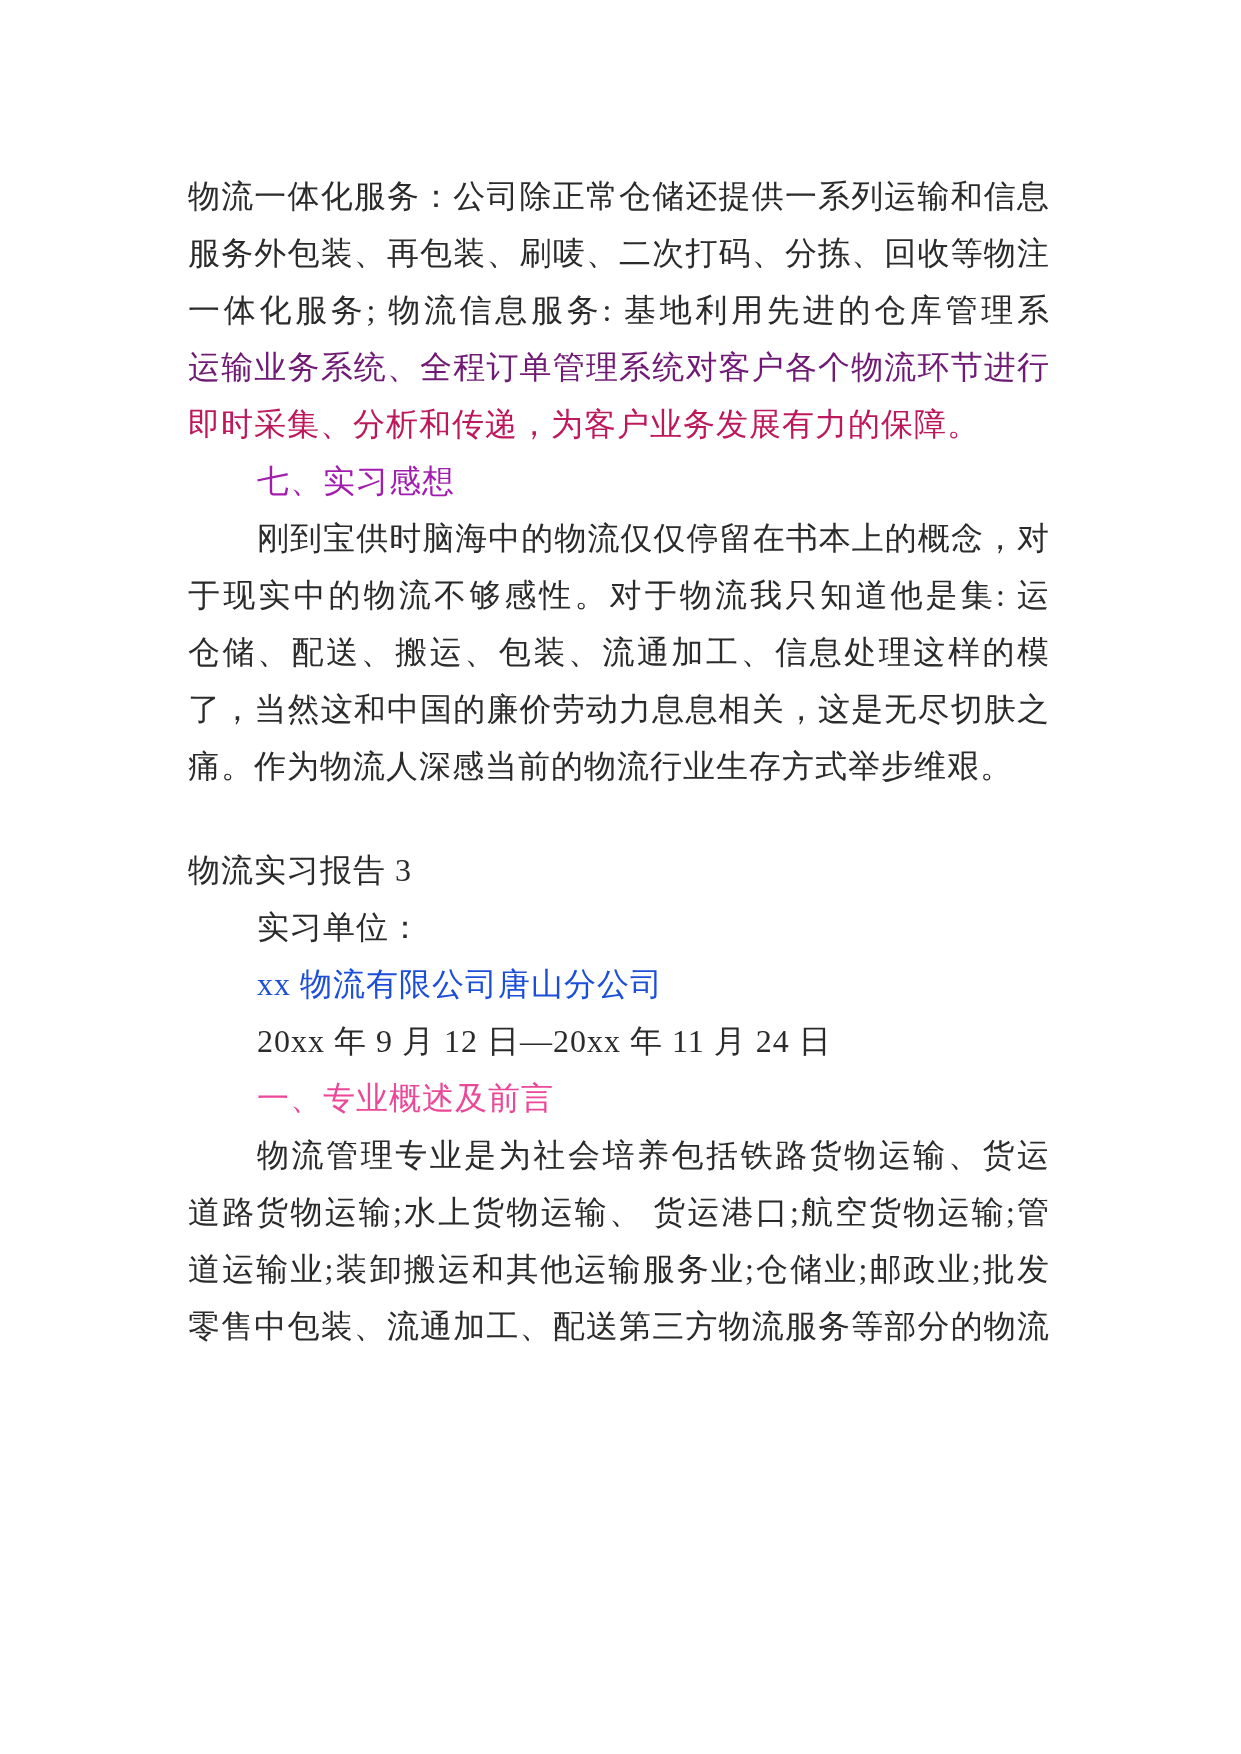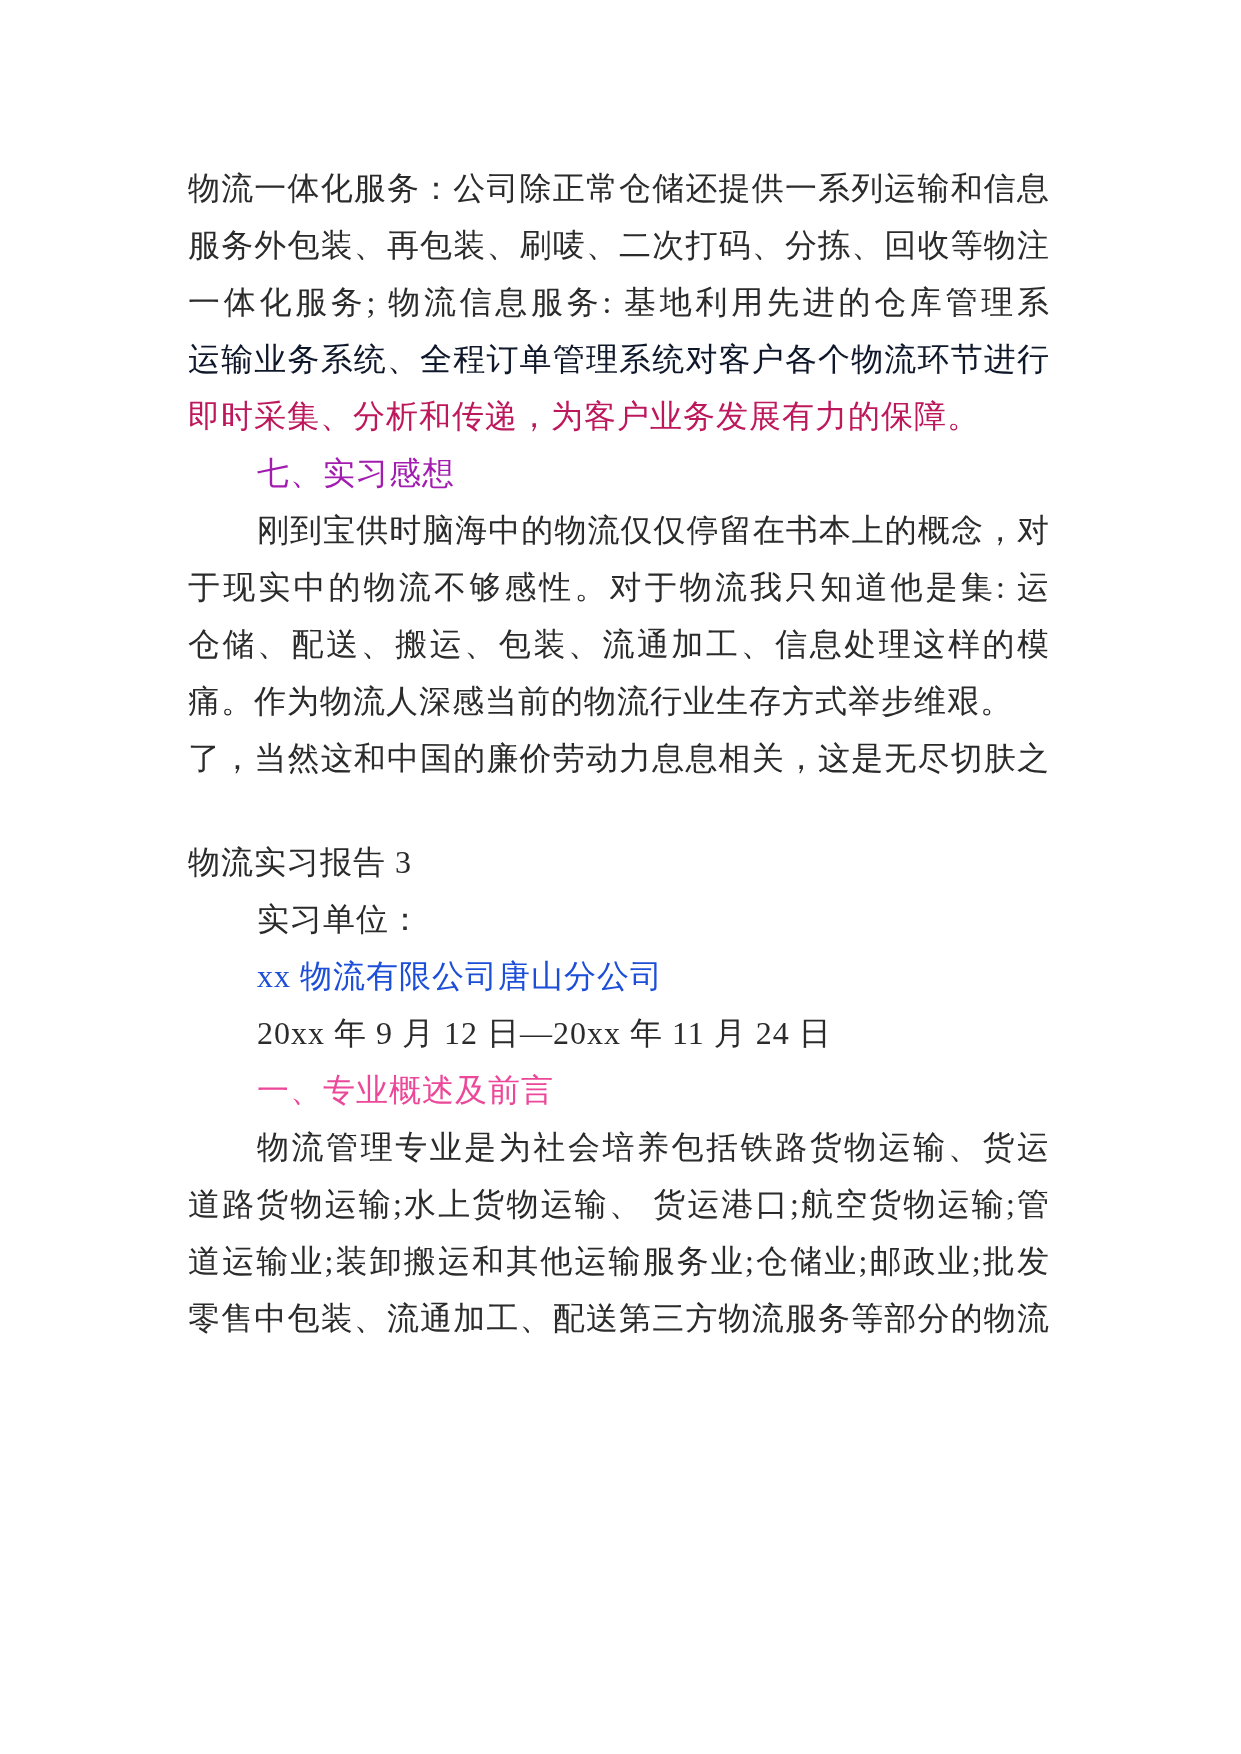--- a/index.html
+++ b/index.html
@@ -11,21 +11,21 @@
       position: relative;
       width: 1241px;
       height: 1754px;
       background: #ffffff;
       overflow: hidden;
       font-family: "Liberation Serif", "DejaVu Serif", serif;
     }
     .content {
       position: absolute;
       left: 188px;
-      top: 160px;
+      top: 168px;
       width: 862px;
     }
     .line {
       height: 57px;
       line-height: 57px;
       font-size: 32px;
       letter-spacing: 1px;
       color: #2b2b2b;
       white-space: nowrap;
       overflow: visible;
@@ -45,28 +45,28 @@
     }
   </style>
 </head>
 <body>
 
 <div class="page">
   <div class="content" id="content">
       <div class="line justify" style="color: rgb(43, 43, 43);">物流一体化服务：公司除正常仓储还提供一系列运输和信息</div>
       <div class="line justify" style="color: rgb(43, 43, 43);">服务外包装、再包装、刷唛、二次打码、分拣、回收等物注</div>
       <div class="line justify" style="color: rgb(43, 43, 43);">一体化服务; 物流信息服务: 基地利用先进的仓库管理系统、</div>
-      <div class="line justify" style="color: #0f172a;">运输业务系统、全程订单管理系统对客户各个物流环节进行</div>
+      <div class="line justify" style="color: #701a75;">运输业务系统、全程订单管理系统对客户各个物流环节进行</div>
       <div class="line" style="color: #be185d;">即时采集、分析和传递，为客户业务发展有力的保障。</div>
       <div class="line indent" style="color: #a21caf;">七、实习感想</div>
       <div class="line justify indent" style="color: rgb(43, 43, 43);">刚到宝供时脑海中的物流仅仅停留在书本上的概念，对</div>
       <div class="line justify" style="color: rgb(43, 43, 43);">于现实中的物流不够感性。对于物流我只知道他是集: 运输、</div>
       <div class="line justify" style="color: rgb(43, 43, 43);">仓储、配送、搬运、包装、流通加工、信息处理这样的模式，</div>
+      <div class="line justify" style="color: rgb(43, 43, 43);">了，当然这和中国的廉价劳动力息息相关，这是无尽切肤之</div>
       <div class="line" style="color: rgb(43, 43, 43);">痛。作为物流人深感当前的物流行业生存方式举步维艰。</div>
-      <div class="line justify" style="color: rgb(43, 43, 43);">了，当然这和中国的廉价劳动力息息相关，这是无尽切肤之</div>
       <div class="spacer"></div>
       <div class="line" style="color: rgb(43, 43, 43);">物流实习报告 3</div>
       <div class="line indent" style="color: rgb(43, 43, 43);">实习单位：</div>
       <div class="line indent" style="color: #1d4ed8;">xx 物流有限公司唐山分公司</div>
       <div class="line indent" style="color: rgb(43, 43, 43);">20xx 年 9 月 12 日—20xx 年 11 月 24 日</div>
       <div class="line indent" style="color: #ec4899;">一、专业概述及前言</div>
       <div class="line justify indent" style="color: rgb(43, 43, 43);">物流管理专业是为社会培养包括铁路货物运输、货运站;</div>
       <div class="line justify" style="color: rgb(43, 43, 43);">道路货物运输;水上货物运输、 货运港口;航空货物运输;管</div>
       <div class="line justify" style="color: rgb(43, 43, 43);">道运输业;装卸搬运和其他运输服务业;仓储业;邮政业;批发</div>
       <div class="line justify" style="color: rgb(43, 43, 43);">零售中包装、流通加工、配送第三方物流服务等部分的物流</div>

